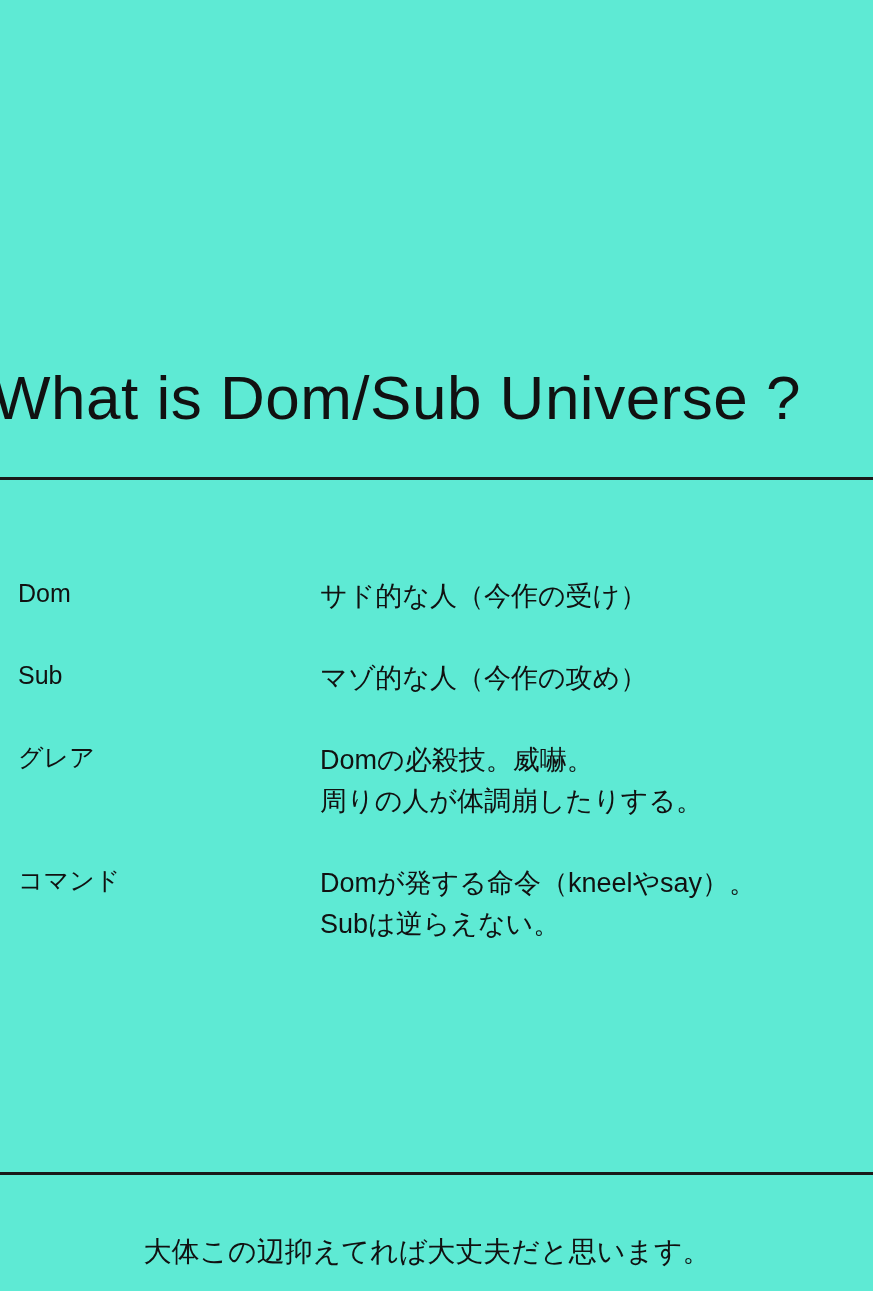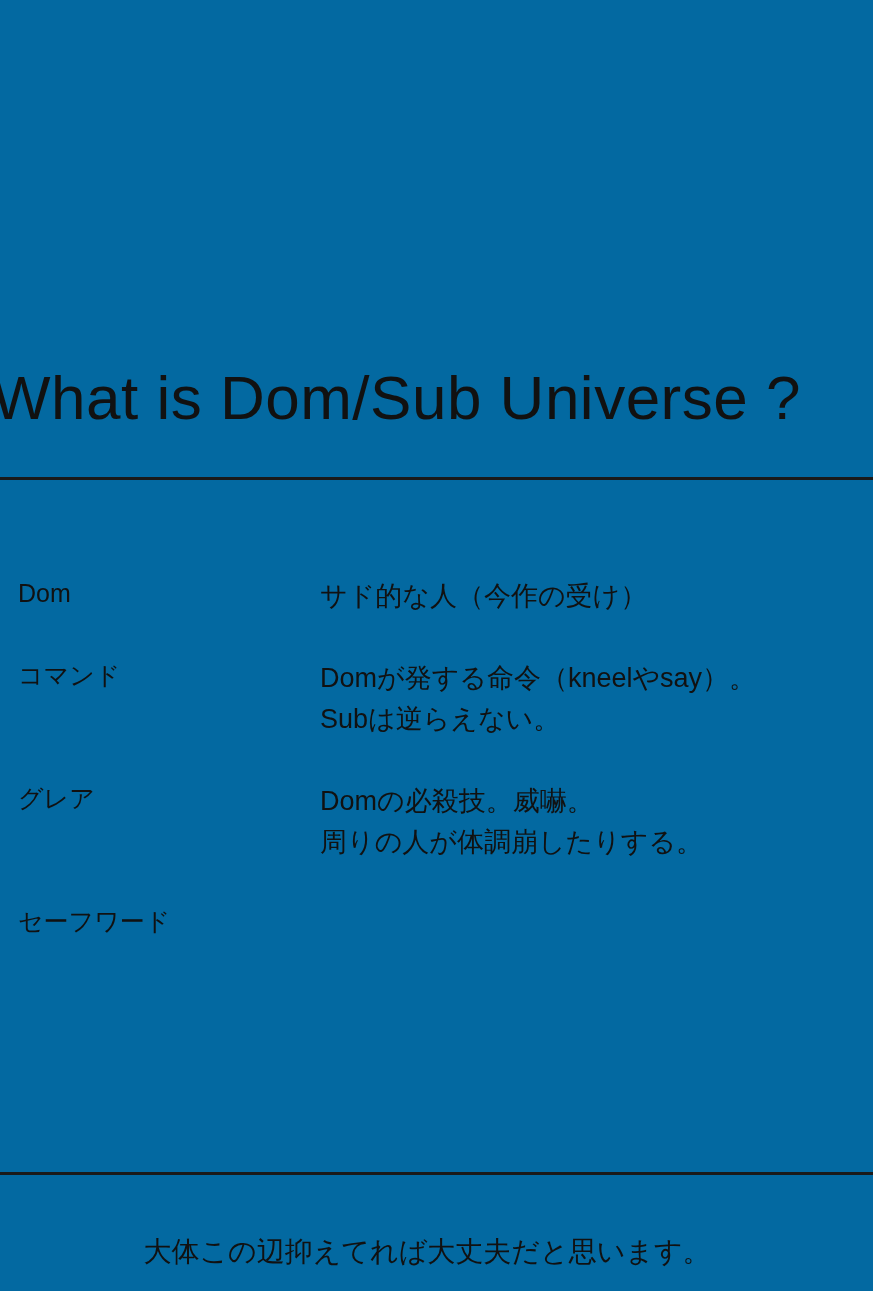--- a/index.html
+++ b/index.html
@@ -14,21 +14,21 @@
     overflow: hidden;
     font-family: "Liberation Sans", "DejaVu Sans", sans-serif;
     color: #111111;
     -webkit-font-smoothing: antialiased;
   }
 
   
   .page {
     position: absolute;
     inset: 0;
-    background: #0369a1;
+    background: #5eead4;
     overflow: hidden;
   }
 
   
   .title-block {
     position: absolute;
     top: 352px;
     left: 0;
     width: 873px;
     height: 100px;
@@ -123,39 +123,44 @@
 
   <div class="defs">
 
     <div class="def-row row-1">
       <div class="def-term">Dom</div>
       <div class="def-desc">
         <span class="dline">サド的な人（今作の受け）</span>
       </div>
     </div>
 
-
-    <div class="def-row row-4">
-      <div class="def-term">コマンド</div>
+    <div class="def-row row-2">
+      <div class="def-term">Sub</div>
       <div class="def-desc">
-        <span class="dline">Domが発する命令（kneelやsay）。</span>
-        <span class="dline">Subは逆らえない。</span>
+        <span class="dline">マゾ的な人（今作の攻め）</span>
       </div>
     </div>
 
     <div class="def-row row-3">
       <div class="def-term">グレア</div>
       <div class="def-desc">
         <span class="dline">Domの必殺技。威嚇。</span>
         <span class="dline">周りの人が体調崩したりする。</span>
       </div>
     </div>
 
+    <div class="def-row row-4">
+      <div class="def-term">コマンド</div>
+      <div class="def-desc">
+        <span class="dline">Domが発する命令（kneelやsay）。</span>
+        <span class="dline">Subは逆らえない。</span>
+      </div>
+    </div>
+
     <div class="def-row row-5">
-      <div class="def-term">セーフワード</div>
       <div class="def-desc">
       </div>
     </div>
 
   </div>
 
   <div class="rule rule-bottom"></div>
 
   <div class="footer">大体この辺抑えてれば大丈夫だと思います。</div>
 

